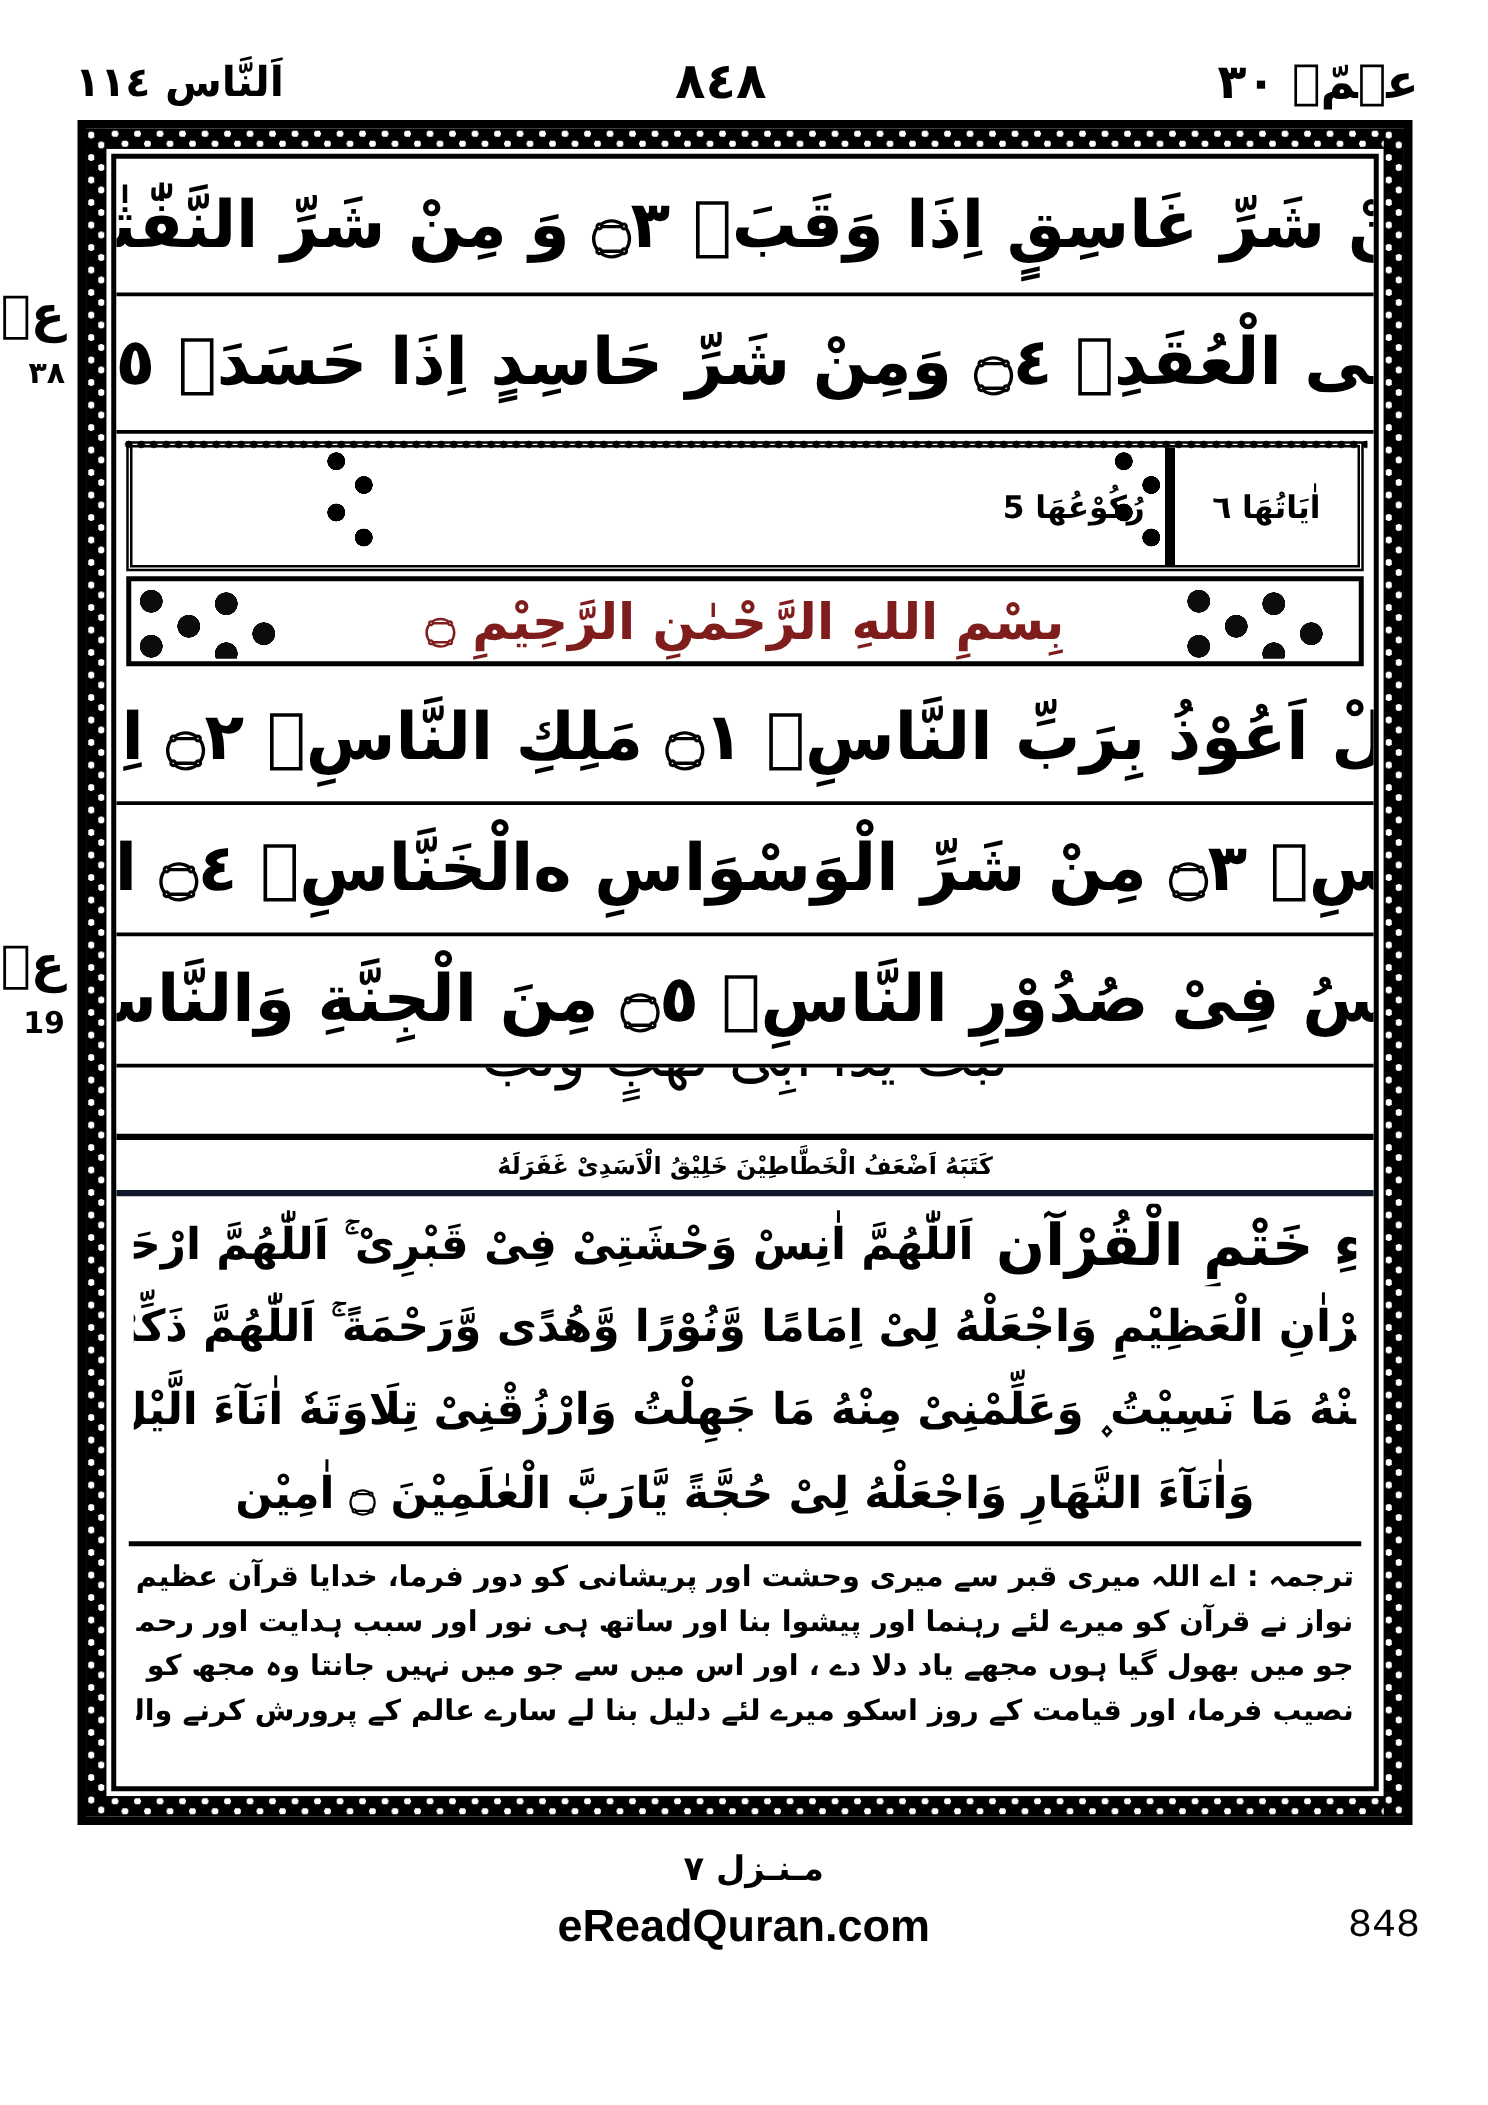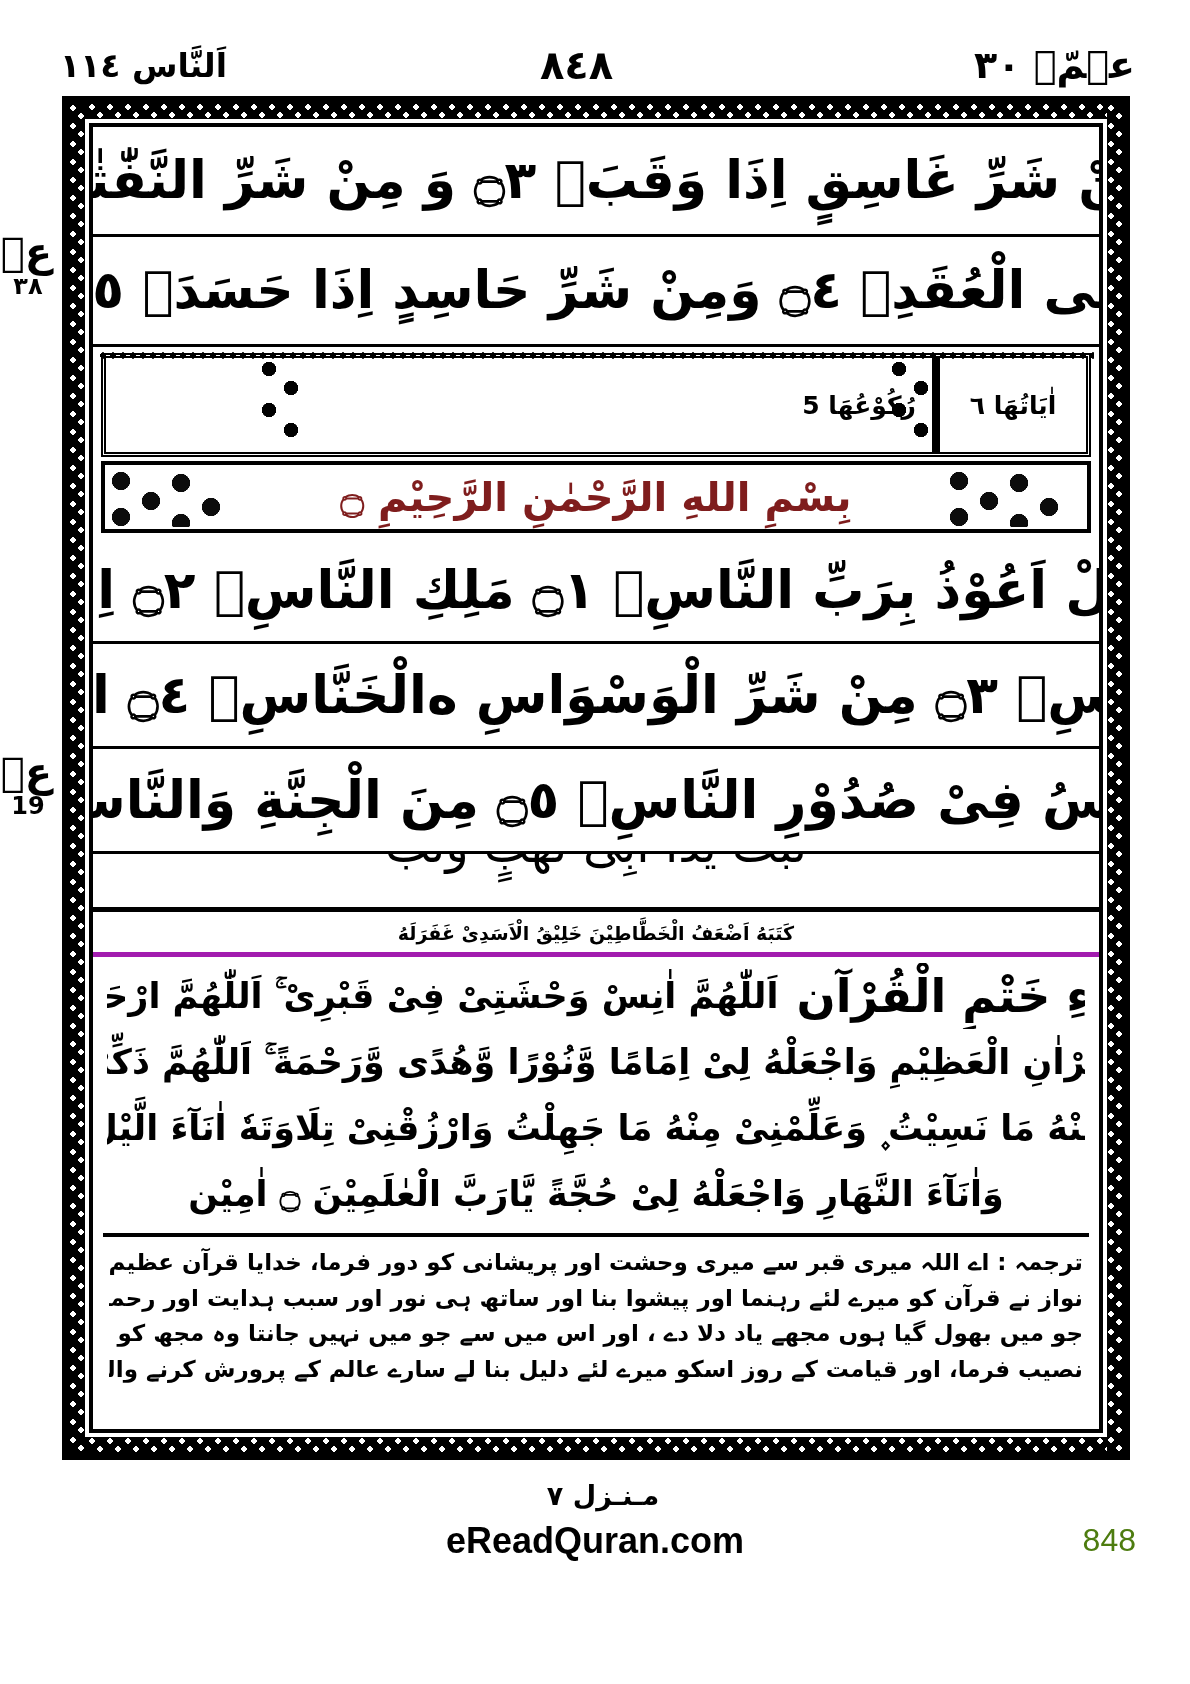--- a/index.html
+++ b/index.html
@@ -225,21 +225,21 @@
   .signature {
     text-align: center;
     direction: rtl;
     font-family: "DejaVu Sans", "Liberation Sans", sans-serif;
     font-size: 19px;
     font-weight: bold;
     color: #000;
     padding: 10px 0 8px 0;
     white-space: nowrap;
     letter-spacing: -0.5px;
-    border-bottom: 5px solid #a21caf;
+    border-bottom: 5px solid #0f172a;
   }
 
   
   .dua-section {
     direction: rtl;
     padding: 6px 14px 0 14px;
   }
   .dua-line {
     display: flex;
     align-items: center;
@@ -288,21 +288,21 @@
     right: 1138px;
     width: 48px;
     text-align: center;
     direction: rtl;
     font-family: "DejaVu Sans", "Liberation Sans", sans-serif;
     font-weight: bold;
     color: #000;
     line-height: 1;
   }
   .ruku-marker .ain { font-size: 40px; display: block; }
-  .ruku-marker .num { font-size: 24px; display: block; margin-top: 2px; }
+  .ruku-marker .num { font-size: 24px; display: block; margin-top: 14px; text-align: right; }
 
   
   .footer {
     position: absolute;
     left: 0; right: 0;
     top: 1480px;
     height: 100px;
   }
   .footer-manzil {
     position: absolute;
@@ -323,23 +323,23 @@
     text-align: center;
     font-family: "Liberation Sans", sans-serif;
     font-size: 36px;
     font-weight: bold;
     color: #000;
   }
   .footer-pageno {
     position: absolute;
     right: 54px;
     top: 42px;
-    font-family: Liberation Sans, sans-serif;
+    font-family: Liberation Mono, monospace;
     font-size: 32px;
-    color: #4d7c0f;
+    color: #000000;
   }
 </style>
 </head>
 <body>
 
 <div class="page-header">
   <div class="hdr-item hdr-juz">عۤمّۤ ٣٠</div>
   <div class="hdr-item hdr-page">٨٤٨</div>
   <div class="hdr-item hdr-surah">اَلنَّاس ١١٤</div>
 </div>

